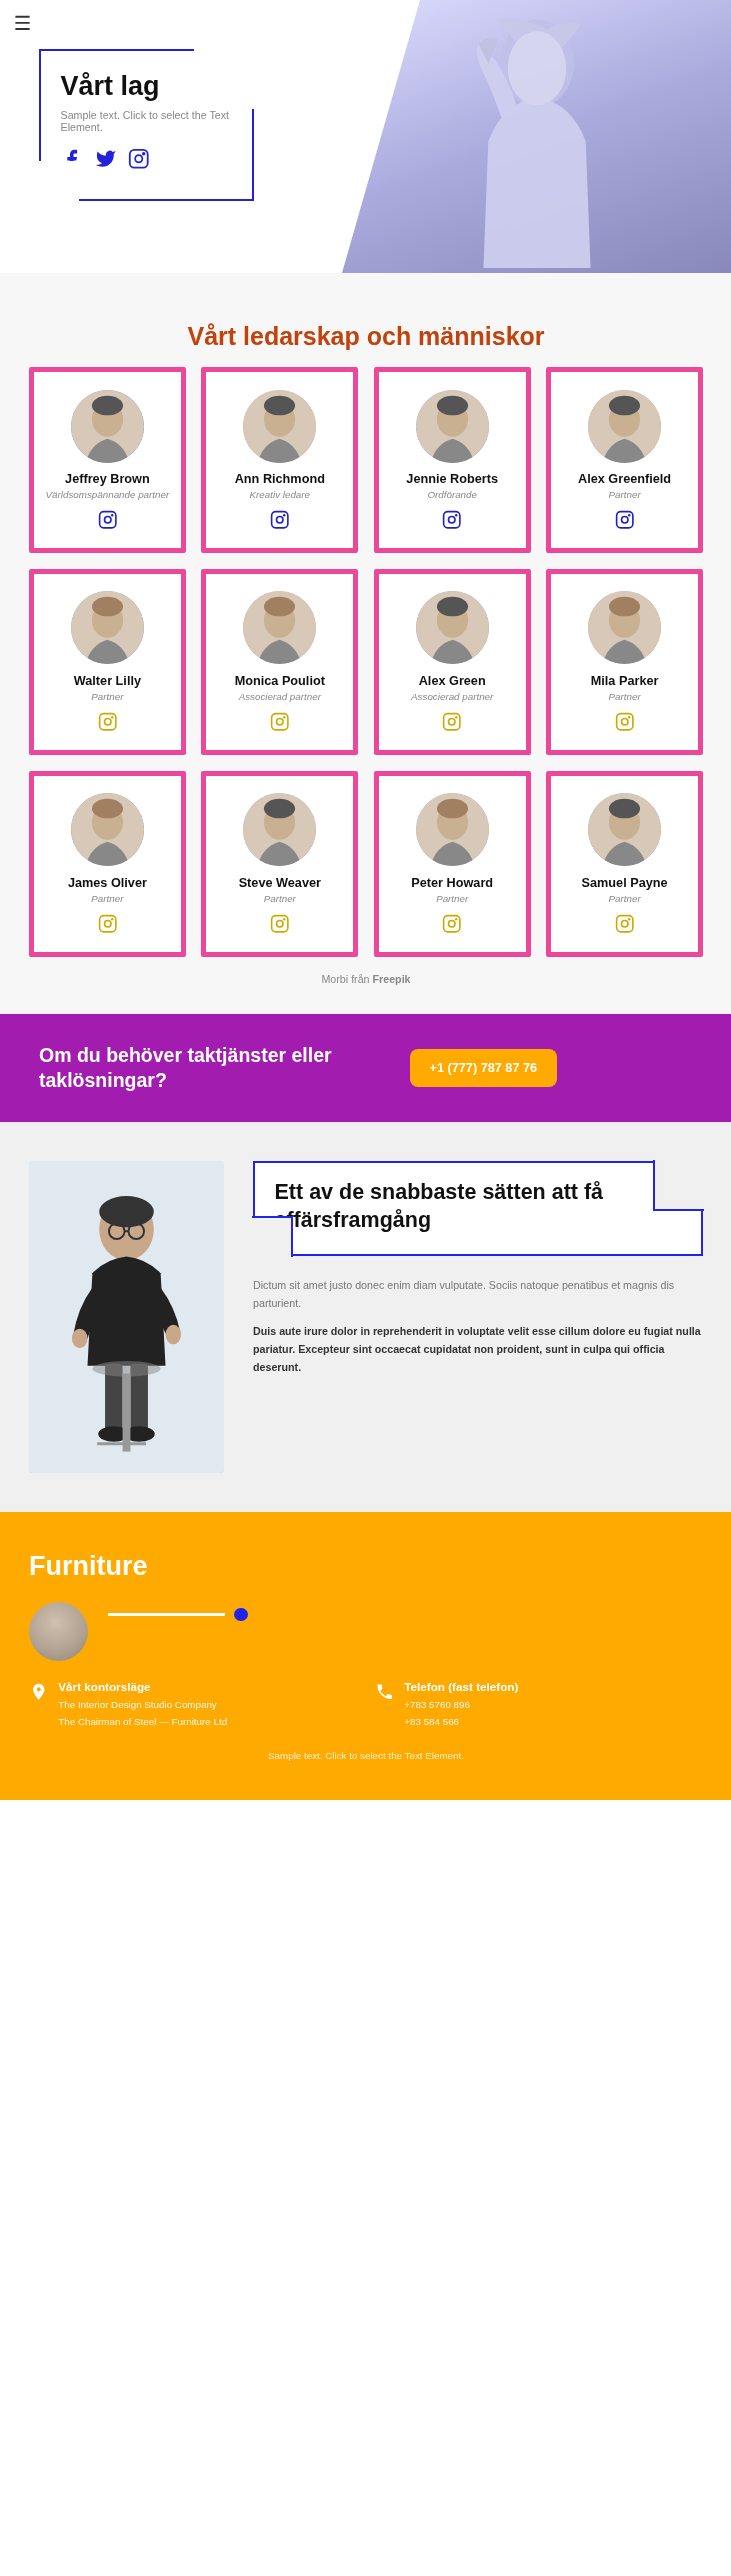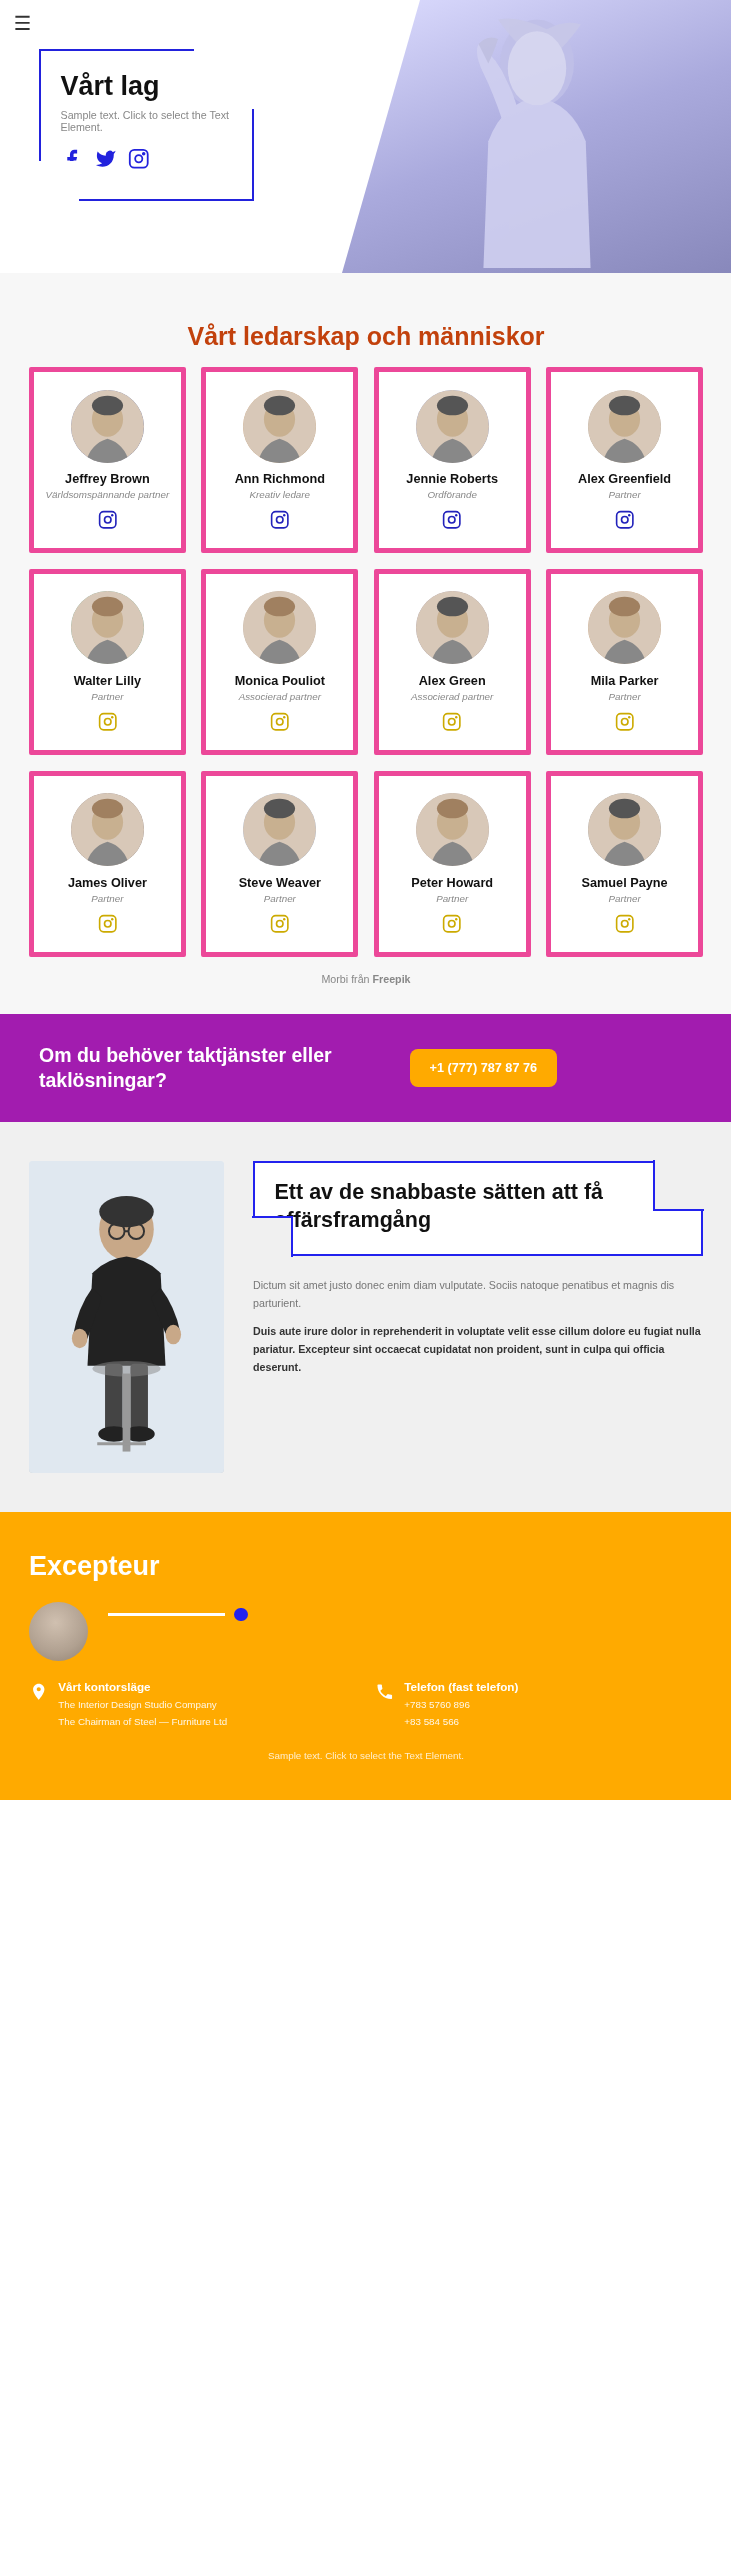--- a/index.html
+++ b/index.html
@@ -775,21 +775,21 @@
   <div class="feature-content">
     <div class="feature-frame">
       <div class="feature-title">Ett av de snabbaste sätten att få affärsframgång</div>
     </div>
     <p class="feature-body">Dictum sit amet justo donec enim diam vulputate. Sociis natoque penatibus et magnis dis parturient.</p>
     <p class="feature-body-bold">Duis aute irure dolor in reprehenderit in voluptate velit esse cillum dolore eu fugiat nulla pariatur. Excepteur sint occaecat cupidatat non proident, sunt in culpa qui officia deserunt.</p>
   </div>
 </section>
 
 <section class="contacts-section">
-  <h2 class="contacts-title">Excepteur</h2>
+  <h2 class="contacts-title">Furniture</h2>
   <div class="contacts-flex">
     <div class="contacts-avatar"></div>
     <div class="contacts-info">
       <div class="contacts-dividers">
         <div class="divider-line"></div>
         <div class="divider-dot"></div>
       </div>
     </div>
   </div>
   <div class="contacts-grid">

